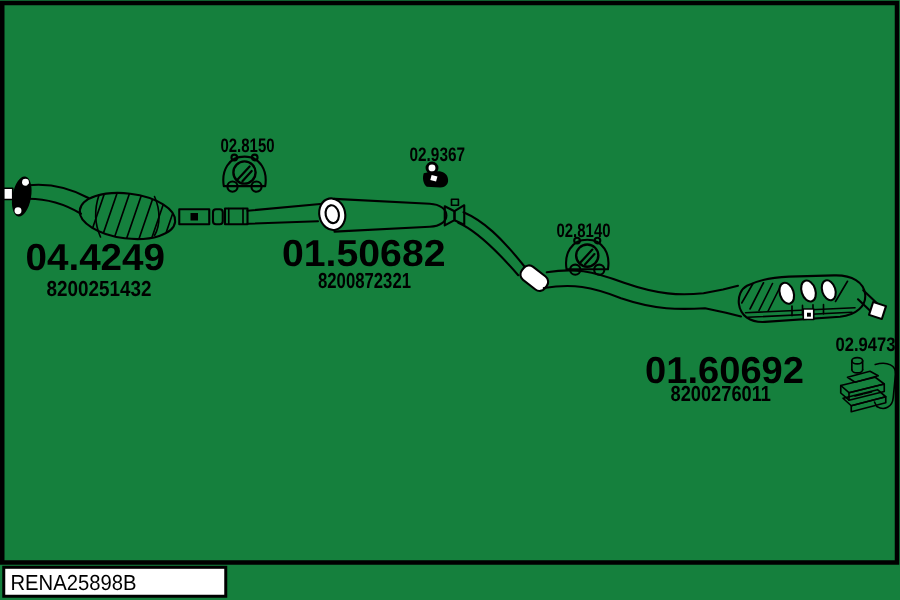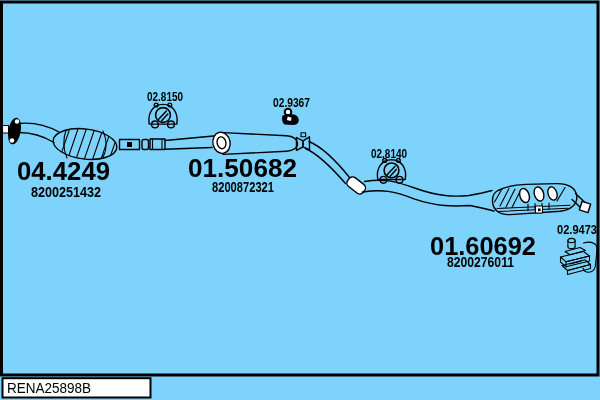--- a/index.html
+++ b/index.html
@@ -1,16 +1,16 @@
 <!DOCTYPE html>
 <html><head>
 <meta charset="utf-8">
 <style>
   html,body{margin:0;padding:0;background:#fff;}
-  .stage{position:relative;width:600px;height:400px;background:#7dd3fc;overflow:hidden;
+  .stage{position:relative;width:600px;height:400px;background:#15803d;overflow:hidden;
          font-family:"Liberation Sans", sans-serif;}
   svg text{fill:#000;font-family:"Liberation Sans", sans-serif;}
   .t-big{font-size:25px;font-weight:700;}
   .t-code{font-size:14.5px;font-weight:700;}
   .t-small{font-size:13px;font-weight:700;}
   .t-footer{font-size:14.5px;font-weight:400;}
   .art{stroke:#000;stroke-width:1.4;fill:none;stroke-linecap:round;stroke-linejoin:round;}
   .art .kfill{fill:#000;stroke:none;}
   .art .wfill{fill:#fff;stroke:#000;}
   .frame{stroke:#000;stroke-width:3;fill:none;}

